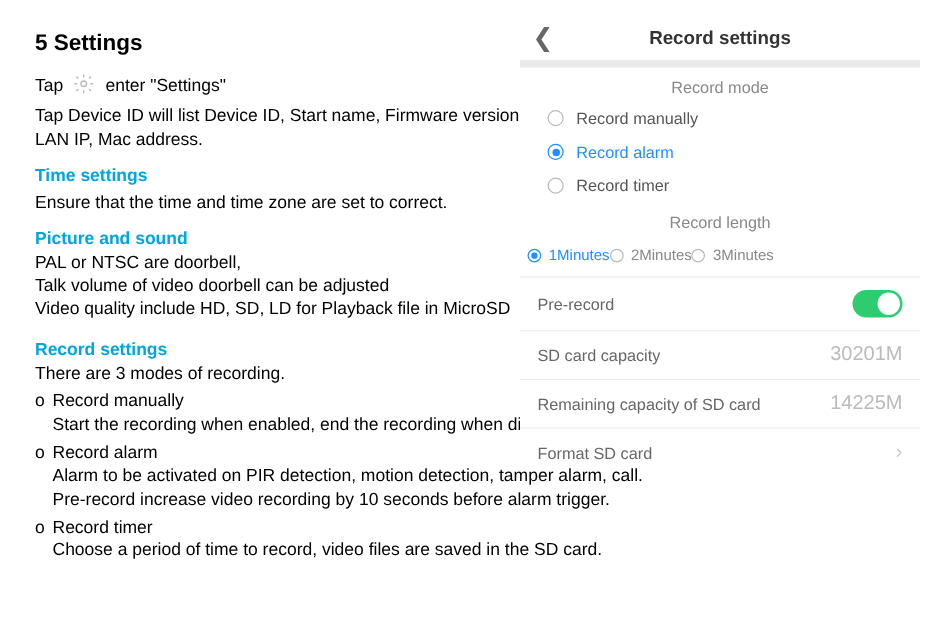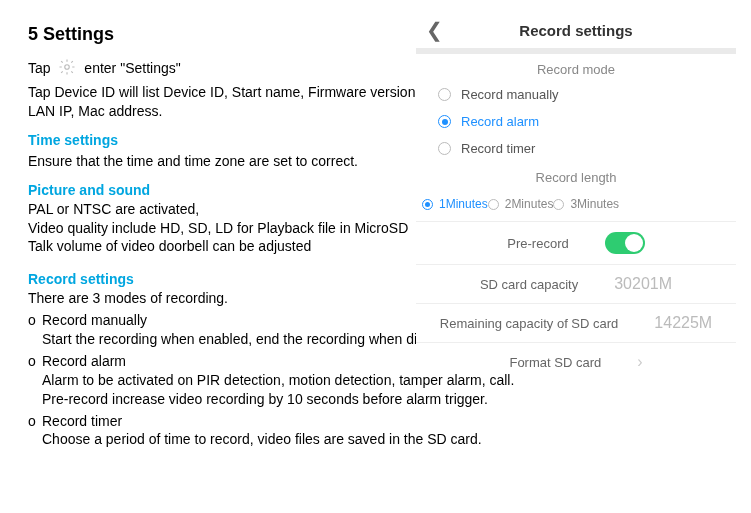--- a/index.html
+++ b/index.html
@@ -127,21 +127,21 @@
     align-items: center;
     font-size: 12px;
     color: #888;
   }
   .len-opt .radio-dot { margin-right: 6px; width: 11px; height: 11px; }
   .len-opt .radio-dot.selected::after { left: 2px; top: 2px; width: 5px; height: 5px; }
   .len-opt.selected { color: #1e90ff; }
   .ph-divider { height: 1px; background: #eee; margin: 0; }
   .ph-row {
     display: flex;
-    justify-content: center;
+    justify-content: space-between;
     align-items: center;
     padding: 10px 14px;
     font-size: 13px;
     color: #666;
     gap: 36px;
   }
   .ph-row .value { color: #bbb; font-size: 16px; }
   .toggle {
     width: 40px; height: 22px;
     background: #2ecc71;
@@ -177,23 +177,23 @@
     </span>
     <span> enter "Settings"</span>
   </div>
 
   <div class="para">Tap Device ID will list Device ID, Start name, Firmware version, LAN IP, Mac address.</div>
 
   <div class="blue-head">Time settings</div>
   <div class="para">Ensure that the time and time zone are set to correct.</div>
 
   <div class="blue-head">Picture and sound</div>
-  <div>PAL or NTSC are activated,</div>
+  <div>PAL or NTSC are doorbell,</div>
+  <div>Talk volume of video doorbell can be adjusted</div>
   <div>Video quality include HD, SD, LD for Playback file in MicroSD</div>
-  <div>Talk volume of video doorbell can be adjusted</div>
 
   <div class="blue-head" style="margin-top:14px">Record settings</div>
   <div>There are 3 modes of recording.</div>
 
   <div class="sub-list" style="width:700px">
     <div class="sub-item">
       <div class="bullet-line">Record manually</div>
       <div class="desc-line">Start the recording when enabled, end the recording when disabled.</div>
     </div>
     <div class="sub-item">

